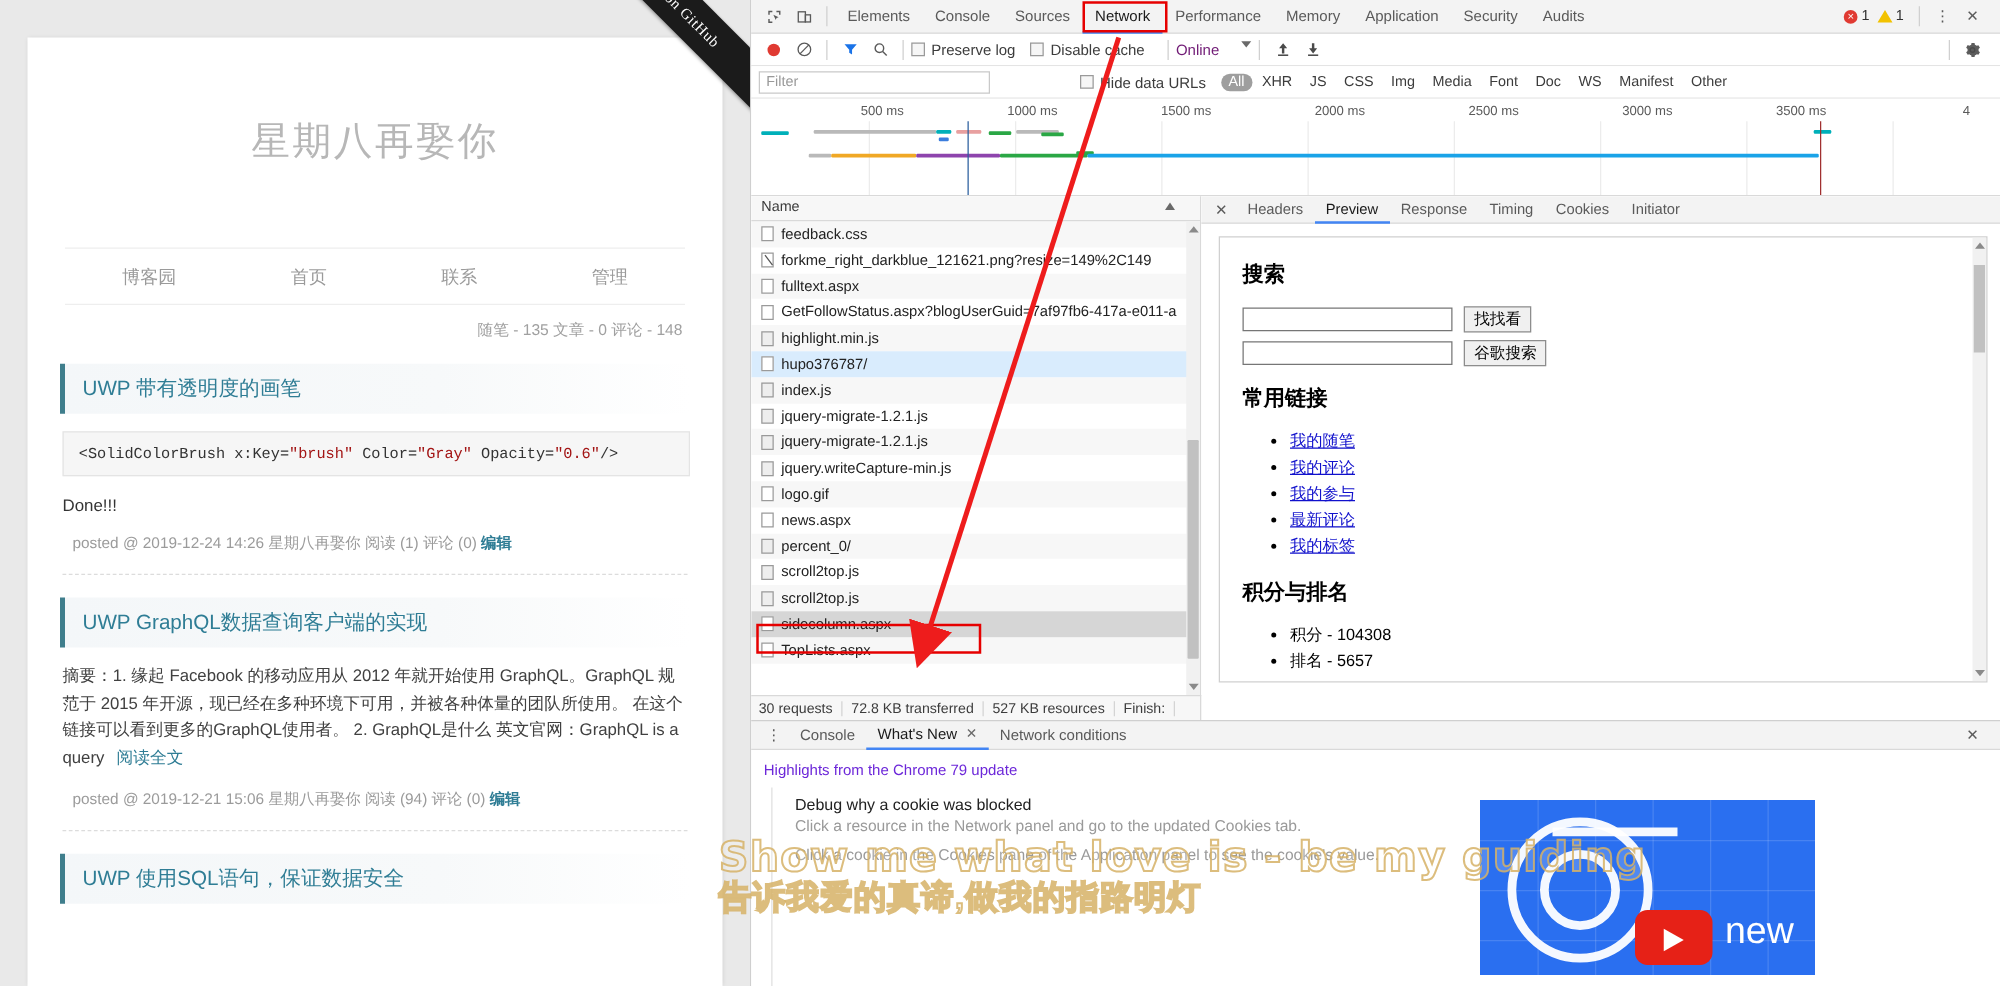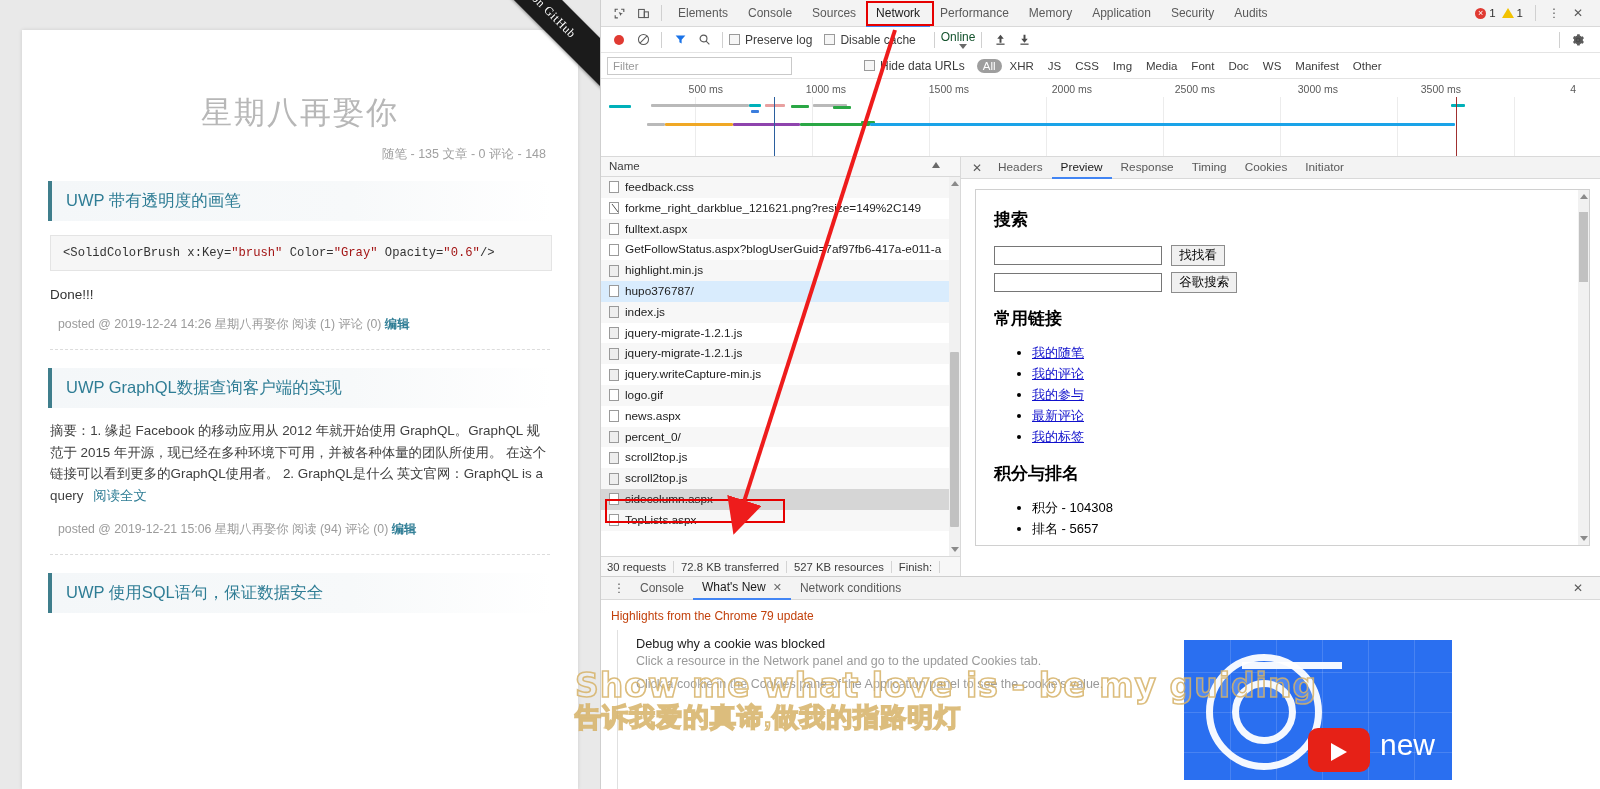--- a/index.html
+++ b/index.html
@@ -90,21 +90,21 @@
   .badge{ display:flex; align-items:center; margin-right:6px; font-size:11.5px; }
   .dot-err{ width:11px;height:11px;border-radius:50%;background:#e03a32;margin-right:3px;
             color:#fff;font-size:9px;line-height:11px;text-align:center;}
   .tri-warn{ width:0;height:0;border-left:6px solid transparent;border-right:6px solid transparent;
              border-bottom:10px solid #f2c200;margin-right:3px;}
 
   #dt-toolbar{ height:26px; border-bottom:1px solid #e4e4e4; background:#fff; padding:0 6px; }
   .cb{ width:11px;height:11px;border:1px solid #9a9a9a;background:#f6f6f6;
        display:inline-block;margin-right:5px;vertical-align:-1px;}
   .tl-label{ color:#3c3c3c; margin-right:12px; white-space:nowrap;}
-  #online-select{ display:flex;align-items:flex-start;color:#14532d;flex-direction:column;}
+  #online-select{ display:flex;align-items:flex-start;color:#701a75;}
   .caret{ width:0;height:0;border-left:4px solid transparent;border-right:4px solid transparent;
           border-top:5px solid #6a6a6a; margin-left:18px;}
 
   #dt-filterbar{ height:26px; border-bottom:1px solid #e4e4e4; background:#fff; padding:0 6px; position:relative;}
   #filter-input{
     width:185px;height:18px;border:1px solid #c9c9c9;background:#fff;
     font-size:11.5px;color:#999;padding:0 5px;line-height:17px;
   }
   .type-pill{ padding:1px 6px;border-radius:8px;margin-right:2px;color:#3c3c3c;font-size:11.5px;}
   .type-pill.on{ background:#9e9e9e;color:#fff;}
@@ -161,21 +161,21 @@
   #dt-summary span{ padding:0 7px; border-right:1px solid #d4d4d4; white-space:nowrap;}
   #dt-summary span:first-child{ padding-left:6px; }
 
   #drawer-tabbar{ position:absolute; top:576px; left:0; right:0; height:24px;
                   border-top:1px solid #cfcfcf; border-bottom:1px solid #d9d9d9;
                   background:#f3f3f3; display:flex; align-items:center; padding:0 6px;}
   .dw-tab{ padding:0 9px; line-height:23px; height:24px; color:#5a5a5a; font-size:12px; display:flex; align-items:center;}
   .dw-tab.active{ color:#1a1a1a; border-bottom:2px solid #4285f4; }
   .dw-close{ margin-left:7px; color:#6a6a6a; font-size:11px; }
   #drawer-body{ position:absolute; top:600px; left:0; right:0; bottom:0; background:#fff; overflow:hidden;}
-  #drawer-subtitle{ font-size:12px; color:#c2410c; padding:9px 10px 0 10px;}
+  #drawer-subtitle{ font-size:12px; color:#6d28d9; padding:9px 10px 0 10px;}
   #whatsnew-frame{ position:absolute; left:16px; top:30px; right:0; bottom:0;
                    border-left:1px solid #e0e0e0; overflow:hidden;}
   .wn-item{ padding:6px 0 0 18px; }
   .wn-title{ font-size:12.8px; color:#222; }
   .wn-desc{ font-size:12.5px; color:#9a9a9a; margin-top:3px; }
   #yt-card{ position:absolute; right:148px; top:10px; width:268px; height:140px; background:#2a6ff0; overflow:hidden;}
   .yt-circle{ position:absolute; border:7px solid rgba(255,255,255,.95); border-radius:50%;}
   #yt-play{ position:absolute; left:124px; top:88px; width:62px; height:44px; background:#e62117; border-radius:10px;}
   #yt-tri{ position:absolute; left:147px; top:103px; width:0;height:0;
            border-left:16px solid #fff; border-top:9px solid transparent; border-bottom:9px solid transparent;}
@@ -195,20 +195,26 @@
   #wm-show-left{ left:487px; top:666px; }
 </style>
 </head>
 <body>
 
 <div id="blog-pane">
   <div id="blog-paper">
 
     <div id="blog-title">星期八再娶你</div>
 
+    <div id="blog-nav">
+      <span>博客园</span>
+      <span>首页</span>
+      <span>联系</span>
+      <span>管理</span>
+    </div>
 
     <div id="blog-stats">随笔 - 135  文章 - 0  评论 - 148</div>
 
     <div class="post">
       <div class="post-head">
         <a href="#">UWP 带有透明度的画笔</a>
       </div>
       <div class="codebox"><span>&lt;SolidColorBrush x:Key=</span><span class="s">"brush"</span><span> Color=</span><span class="s">"Gray"</span><span> Opacity=</span><span class="s">"0.6"</span><span>/&gt;</span></div>
       <div class="body-text">Done!!!</div>
       <div class="meta">

